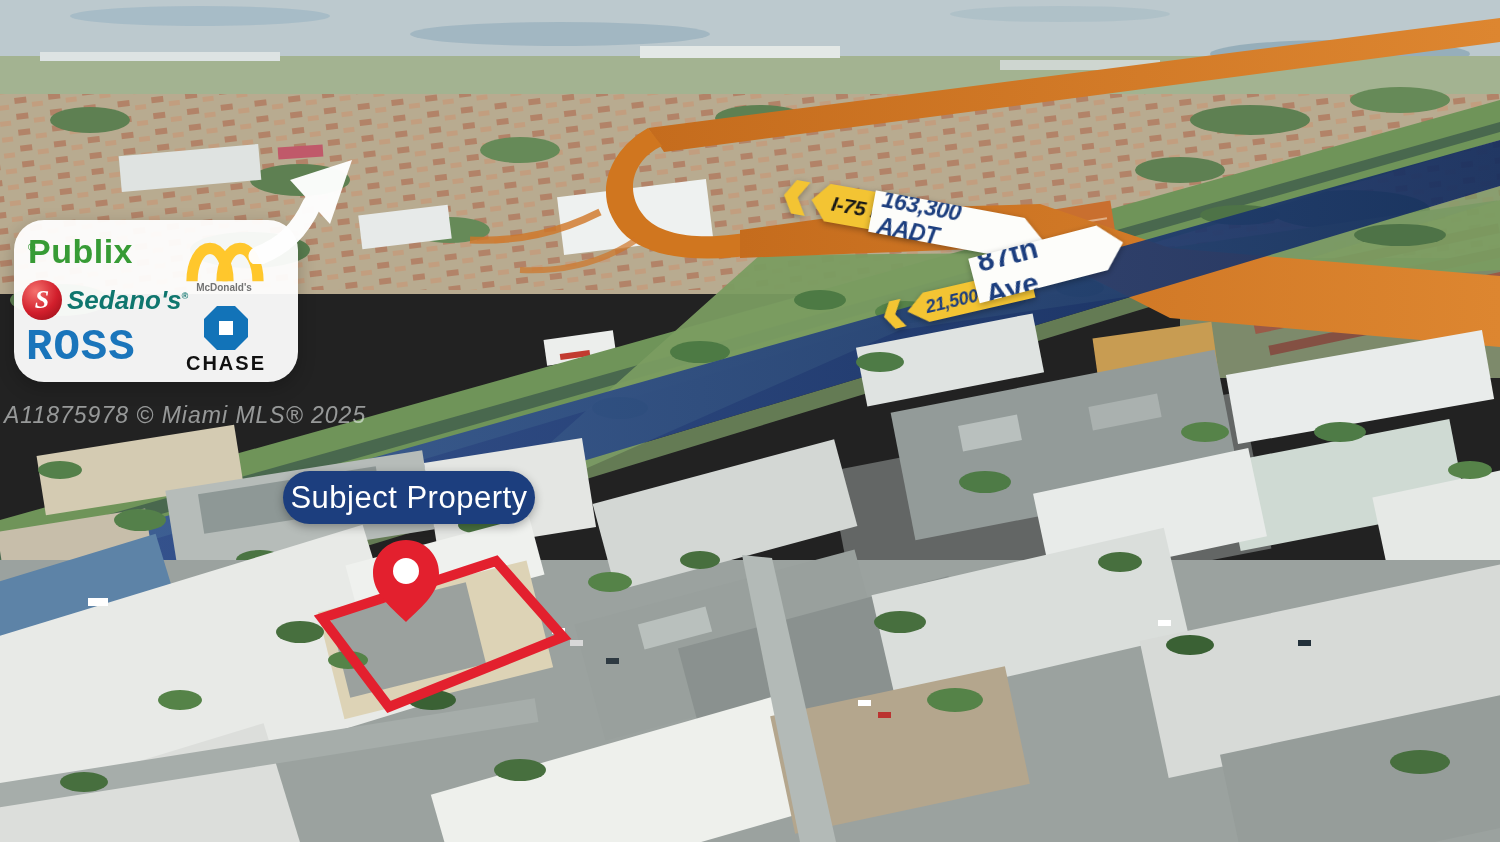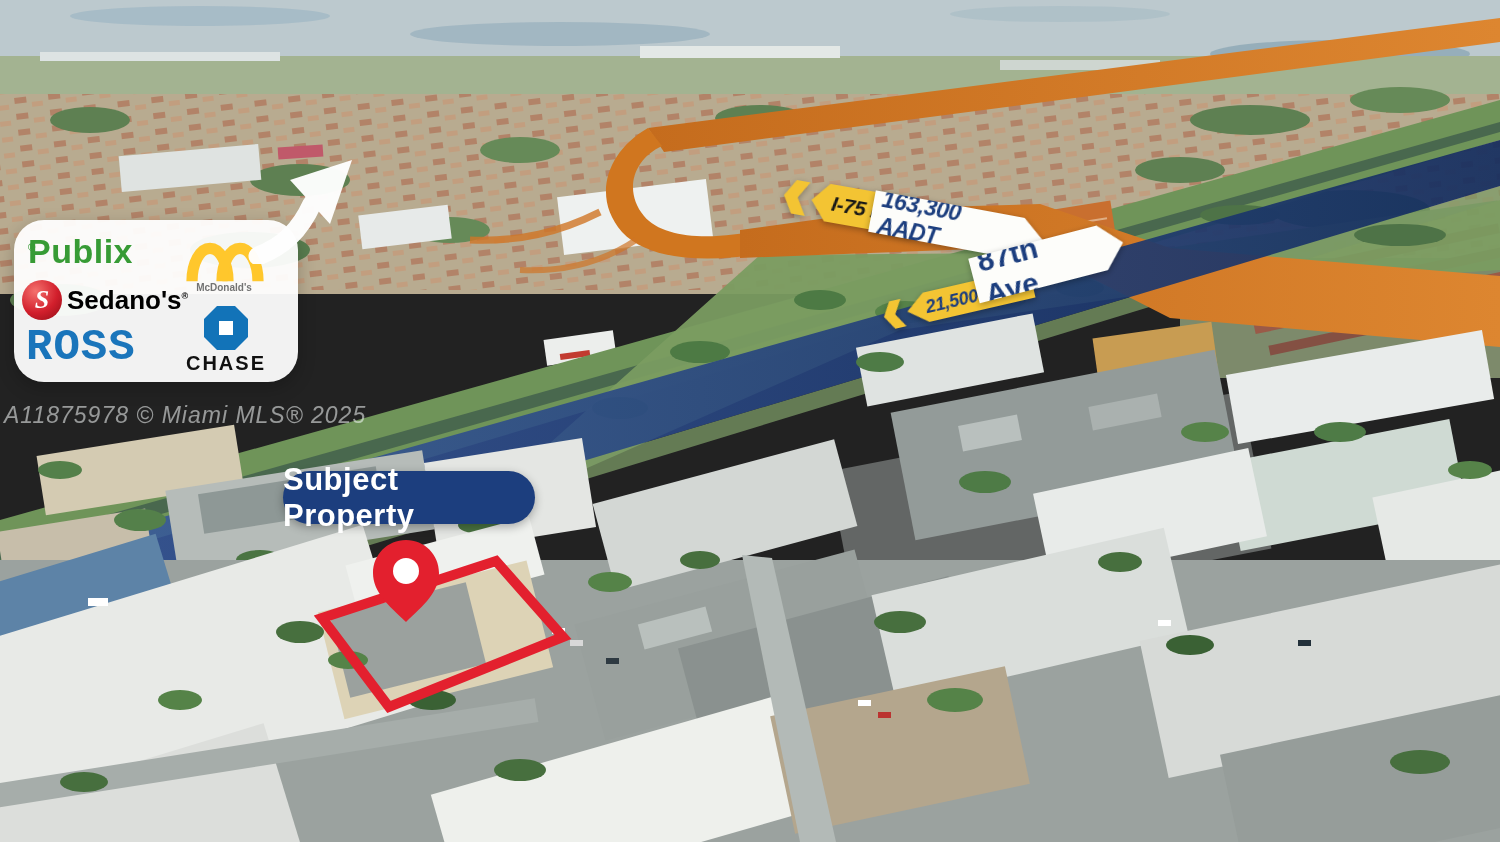--- a/index.html
+++ b/index.html
@@ -20,21 +20,21 @@
   .publix{left:14px;top:12px;font-size:34px;font-weight:bold;color:var(--publix-green);letter-spacing:.5px;}
   .publix sup{font-size:10px;position:static;}
   .mcd-arches{left:172px;top:6px;}
   .mcd-text{left:156px;top:62px;width:108px;text-align:center;font-size:10px;font-weight:bold;color:#737373;}
   .sedanos-row{left:8px;top:60px;display:flex;align-items:center;gap:5px;position:absolute;}
   .sedanos-row *{position:static;}
   .sedanos-ball{width:40px;height:40px;border-radius:50%;flex:0 0 40px;
     background:radial-gradient(circle at 34% 28%, #f4716d 0%, var(--sedanos-red) 55%, #8f0d16 100%);
     display:flex;align-items:center;justify-content:center;color:#fff;
     font:italic bold 26px "Liberation Serif",serif;}
-  .sedanos-name{font-size:26px;font-weight:bold;color:#000000;}
+  .sedanos-name{font-size:26px;font-weight:bold;font-style:italic;color:#0f766e;}
   .sedanos-name sup{font-size:9px;}
   .ross{left:12px;top:102px;font-size:44px;font-weight:bold;color:var(--ross-blue);letter-spacing:1px;font-family:Liberation Mono, monospace;}
   .chase-oct{left:188px;top:84px;}
   .chase-text{left:162px;top:132px;width:100px;text-align:center;font-size:20px;font-weight:bold;
               letter-spacing:2px;color:#111;}
 
   
   .dir-arrow{position:absolute;left:248px;top:146px;opacity:.97;}
 
   
@@ -57,21 +57,21 @@
   #sign-ave87 .banner{width:154px;height:46px;padding:0 24px 0 8px;
       font:bold 30px "Liberation Sans",sans-serif;color:var(--navy);}
   #sign-aadt21{left:884px;top:302px;transform:rotate(-13deg);transform-origin:left center;z-index:4;}
   #sign-aadt21 .chev-left{width:20px;height:28px;}
   #sign-aadt21 .banner{width:128px;height:30px;padding-left:16px;
       font:italic bold 18px "Liberation Sans",sans-serif;color:var(--navy);letter-spacing:-.3px;}
 
   
   .subject-pill{position:absolute;left:283px;top:471px;width:252px;height:53px;border-radius:27px;
       background:var(--navy);color:#fff;display:flex;align-items:center;justify-content:center;
-      font-size:31px;font-weight:700;letter-spacing:.5px;box-shadow:0 3px 10px rgba(0,0,0,.3);z-index:6;}
+      font-size:31px;font-weight:400;letter-spacing:.5px;box-shadow:0 3px 10px rgba(0,0,0,.3);z-index:6;}
 
   .marker-layer{z-index:5;}
 </style>
 </head>
 <body>
 
 <div class="stage">
 
   <svg class="backdrop" viewBox="0 0 1500 842">
     <defs>

